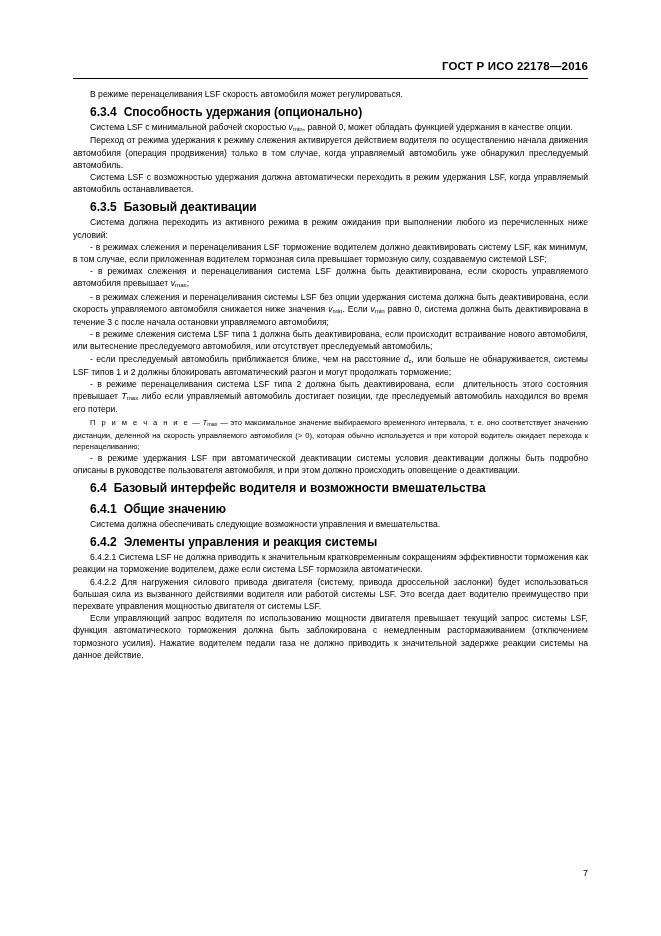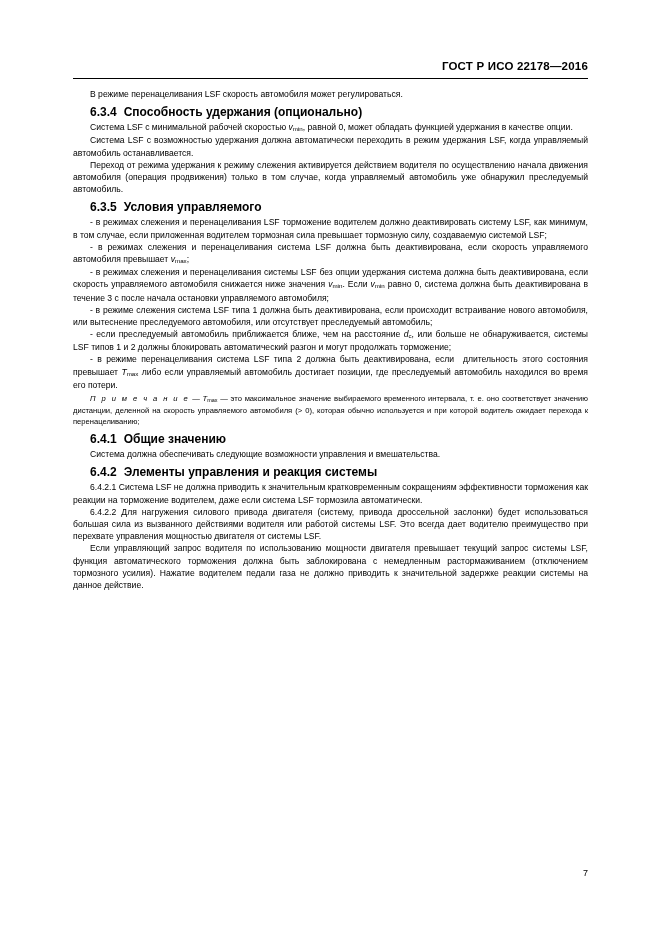--- a/index.html
+++ b/index.html
@@ -72,21 +72,20 @@
   }
   .note {
     font-size: 7.6px;
     line-height: 1.45;
     text-indent: 17px;
     text-align: justify;
     margin: 0;
   }
   .note .sp {
     letter-spacing: 1.6px;
-    font-style: italic;
   }
   .blk {
     margin-top: 2px;
   }
   i, em { font-style: italic; }
   sub {
     font-size: 0.72em;
     vertical-align: -0.22em;
   }
   .pagenum {
@@ -103,35 +102,38 @@
 
   <div class="header">ГОСТ Р ИСО 22178—2016</div>
   <div class="header-rule"></div>
 
   <div class="content">
 
     <p>В режиме перенацеливания LSF скорость автомобиля может регулироваться.</p>
 
     <h3><span class="num">6.3.4</span><span class="ttl">Способность удержания (опционально)</span></h3>
     <p>Система LSF с минимальной рабочей скоростью <i>v</i><sub>min</sub>, равной 0, может обладать функцией удержания в качестве опции.</p>
+    <p>Переход от режима удержания к режиму слежения активируется действием водителя по осуществлению начала движения автомобиля (операция продвижения) только в том случае, когда управляемый автомобиль уже обнаружил преследуемый автомобиль.</p>
     <p>Система LSF с возможностью удержания должна автоматически переходить в режим удержания LSF, когда управляемый автомобиль останавливается.</p>
-    <p>Переход от режима удержания к режиму слежения активируется действием водителя по осуществлению начала движения автомобиля (операция продвижения) только в том случае, когда управляемый автомобиль уже обнаружил преследуемый автомобиль.</p>
 
-    <h3><span class="num">6.3.5</span><span class="ttl">Условия управляемого</span></h3>
+    <h3><span class="num">6.3.5</span><span class="ttl">Базовый деактивации</span></h3>
+    <p>Система должна переходить из активного режима в режим ожидания при выполнении любого из перечисленных ниже условий:</p>
 
     <p class="dash">- в режимах слежения и перенацеливания LSF торможение водителем должно деактивировать систему LSF, как минимум, в том случае, если приложенная водителем тормозная сила превышает тормозную силу, создаваемую системой LSF;</p>
     <p class="dash">- в режимах слежения и перенацеливания система LSF должна быть деактивирована, если скорость управляемого автомобиля превышает <i>v</i><sub>max</sub>;</p>
     <p class="dash">- в режимах слежения и перенацеливания системы LSF без опции удержания система должна быть деактивирована, если скорость управляемого автомобиля снижается ниже значения <i>v</i><sub>min</sub>. Если <i>v</i><sub>min</sub> равно 0, система должна быть деактивирована в течение 3 с после начала остановки управляемого автомобиля;</p>
     <p class="dash">- в режиме слежения система LSF типа 1 должна быть деактивирована, если происходит встраивание нового автомобиля, или вытеснение преследуемого автомобиля, или отсутствует преследуемый автомобиль;</p>
     <p class="dash">- если преследуемый автомобиль приближается ближе, чем на расстояние <i>d</i><sub>c</sub>, или больше не обнаруживается, системы LSF типов 1 и 2 должны блокировать автоматический разгон и могут продолжать торможение;</p>
     <p class="dash">- в режиме перенацеливания система LSF типа 2 должна быть деактивирована, если&nbsp; длительность этого состояния превышает <i>T</i><sub>max</sub> либо если управляемый автомобиль достигает позиции, где преследуемый автомобиль находился во время его потери.</p>
 
     <p class="note blk"><span class="sp">П р и м е ч а н и е</span> — <i>T</i><sub>max</sub> — это максимальное значение выбираемого временного интервала, т. е. оно соответствует значению дистанции, деленной на скорость управляемого автомобиля (&gt; 0), которая обычно используется и при которой водитель ожидает перехода к перенацеливанию;</p>
 
+    <p class="dash">- в режиме удержания LSF при автоматической деактивации системы условия деактивации должны быть подробно описаны в руководстве пользователя автомобиля, и при этом должно происходить оповещение о деактивации.</p>
 
+    <h3><span class="num">6.4</span><span class="ttl">Базовый интерфейс водителя и возможности вмешательства</span></h3>
 
     <h3><span class="num">6.4.1</span><span class="ttl">Общие значению</span></h3>
     <p>Система должна обеспечивать следующие возможности управления и вмешательства.</p>
 
     <h3><span class="num">6.4.2</span><span class="ttl">Элементы управления и реакция системы</span></h3>
     <p>6.4.2.1 Система LSF не должна приводить к значительным кратковременным сокращениям эффективности торможения как реакции на торможение водителем, даже если система LSF тормозила автоматически.</p>
     <p>6.4.2.2 Для нагружения силового привода двигателя (систему, привода дроссельной заслонки) будет использоваться большая сила из вызванного действиями водителя или работой системы LSF. Это всегда дает водителю преимущество при перехвате управления мощностью двигателя от системы LSF.</p>
     <p>Если управляющий запрос водителя по использованию мощности двигателя превышает текущий запрос системы LSF, функция автоматического торможения должна быть заблокирована с немедленным растормаживанием (отключением тормозного усилия). Нажатие водителем педали газа не должно приводить к значительной задержке реакции системы на данное действие.</p>
 
   </div>

